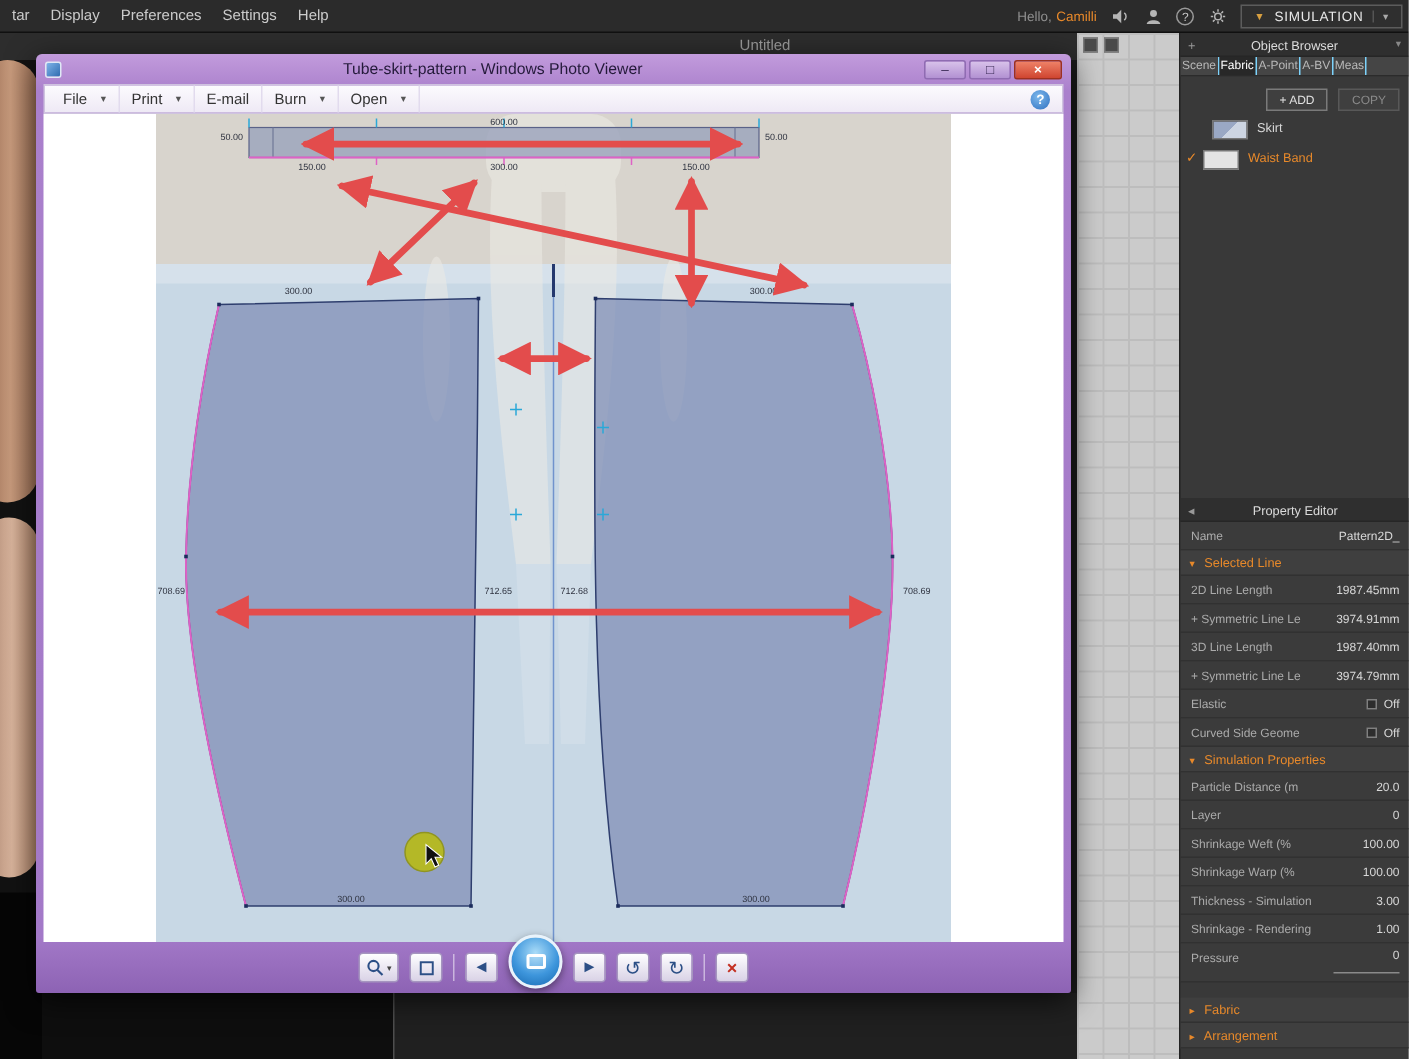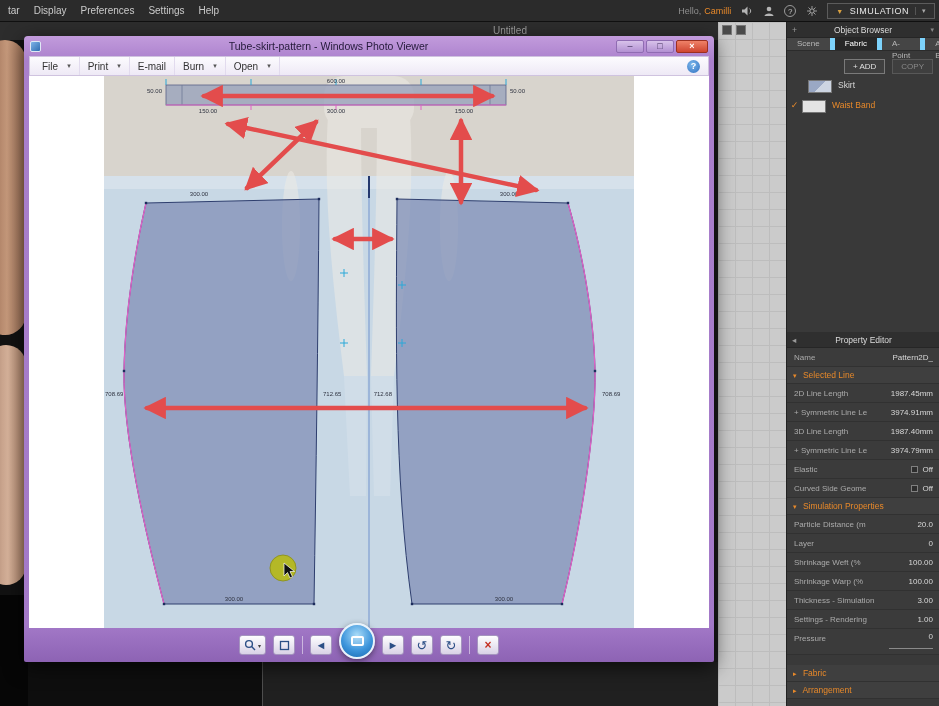--- a/index.html
+++ b/index.html
@@ -47,21 +47,21 @@
   .grid-icons span { width:10px; height:10px; background:#4a4a4a; border:1px solid #7a7a7a; display:block; }
 
   
   .right-panel { position:absolute; left:786px; top:22px; width:153px; height:684px; background:#393939;
                  border-left:1px solid #222; color:#c0c0c0; }
   .panel-header { height:16px; line-height:16px; background:#2f2f2f; color:#dcdcdc; text-align:center;
                   font-size:8.5px; position:relative; border-bottom:1px solid #262626; }
   .panel-header .hdr-l { position:absolute; left:5px; top:0; color:#999; }
   .panel-header .hdr-r { position:absolute; right:5px; top:0; color:#888; font-size:7px; }
   .ob-tabs { display:flex; background:#454545; border-bottom:1px solid #2b2b2b; height:13px; }
-  .ob-tab { padding:0 10px; line-height:12px; font-size:8px; color:#b8b8b8; border-right:5px solid #7dd3fc; }
+  .ob-tab { padding:0 1px; line-height:12px; font-size:8px; color:#b8b8b8; border-right:1px solid #7dd3fc; }
   .ob-tab.active { background:#282828; color:#fff; }
   .ob-actions { display:flex; justify-content:flex-end; gap:7px; padding:8px 6px 6px; }
   .ob-btn { border:1px solid #7a7a7a; background:#3f3f3f; color:#e0e0e0; font-size:8px; padding:2px 8px; }
   .ob-btn.disabled { color:#8a8a8a; border-color:#585858; }
   .ob-item { display:flex; height:20px; font-size:8.5px; }
   .ob-item .chk { width:15px; text-align:center; color:#e8892a; font-size:9px; }
   .sw { width:24px; height:13px; border:1px solid #777; margin-right:6px; flex:none; }
   .sw-skirt { background:linear-gradient(135deg,#9aa8c4 50%,#cdd5e2 50%); }
   .sw-waist { background:#e4e4e4; }
   .ob-item.skirt { padding-left:21px; }
@@ -273,21 +273,21 @@
       </div>
       <div class="pe-row">
         <span class="lbl">Shrinkage Warp (%</span>
         <span class="val">100.00</span>
       </div>
       <div class="pe-row">
         <span class="lbl">Thickness - Simulation</span>
         <span class="val">3.00</span>
       </div>
       <div class="pe-row">
-        <span class="lbl">Settings - Rendering</span>
+        <span class="lbl">Shrinkage - Rendering</span>
         <span class="val">1.00</span>
       </div>
       <div class="pe-press">
         <span class="lbl">Pressure</span>
         <span class="val">0</span>
         <span class="slider"></span>
       </div>
 
       <div class="pe-gap"></div>
       <div class="pe-section">

